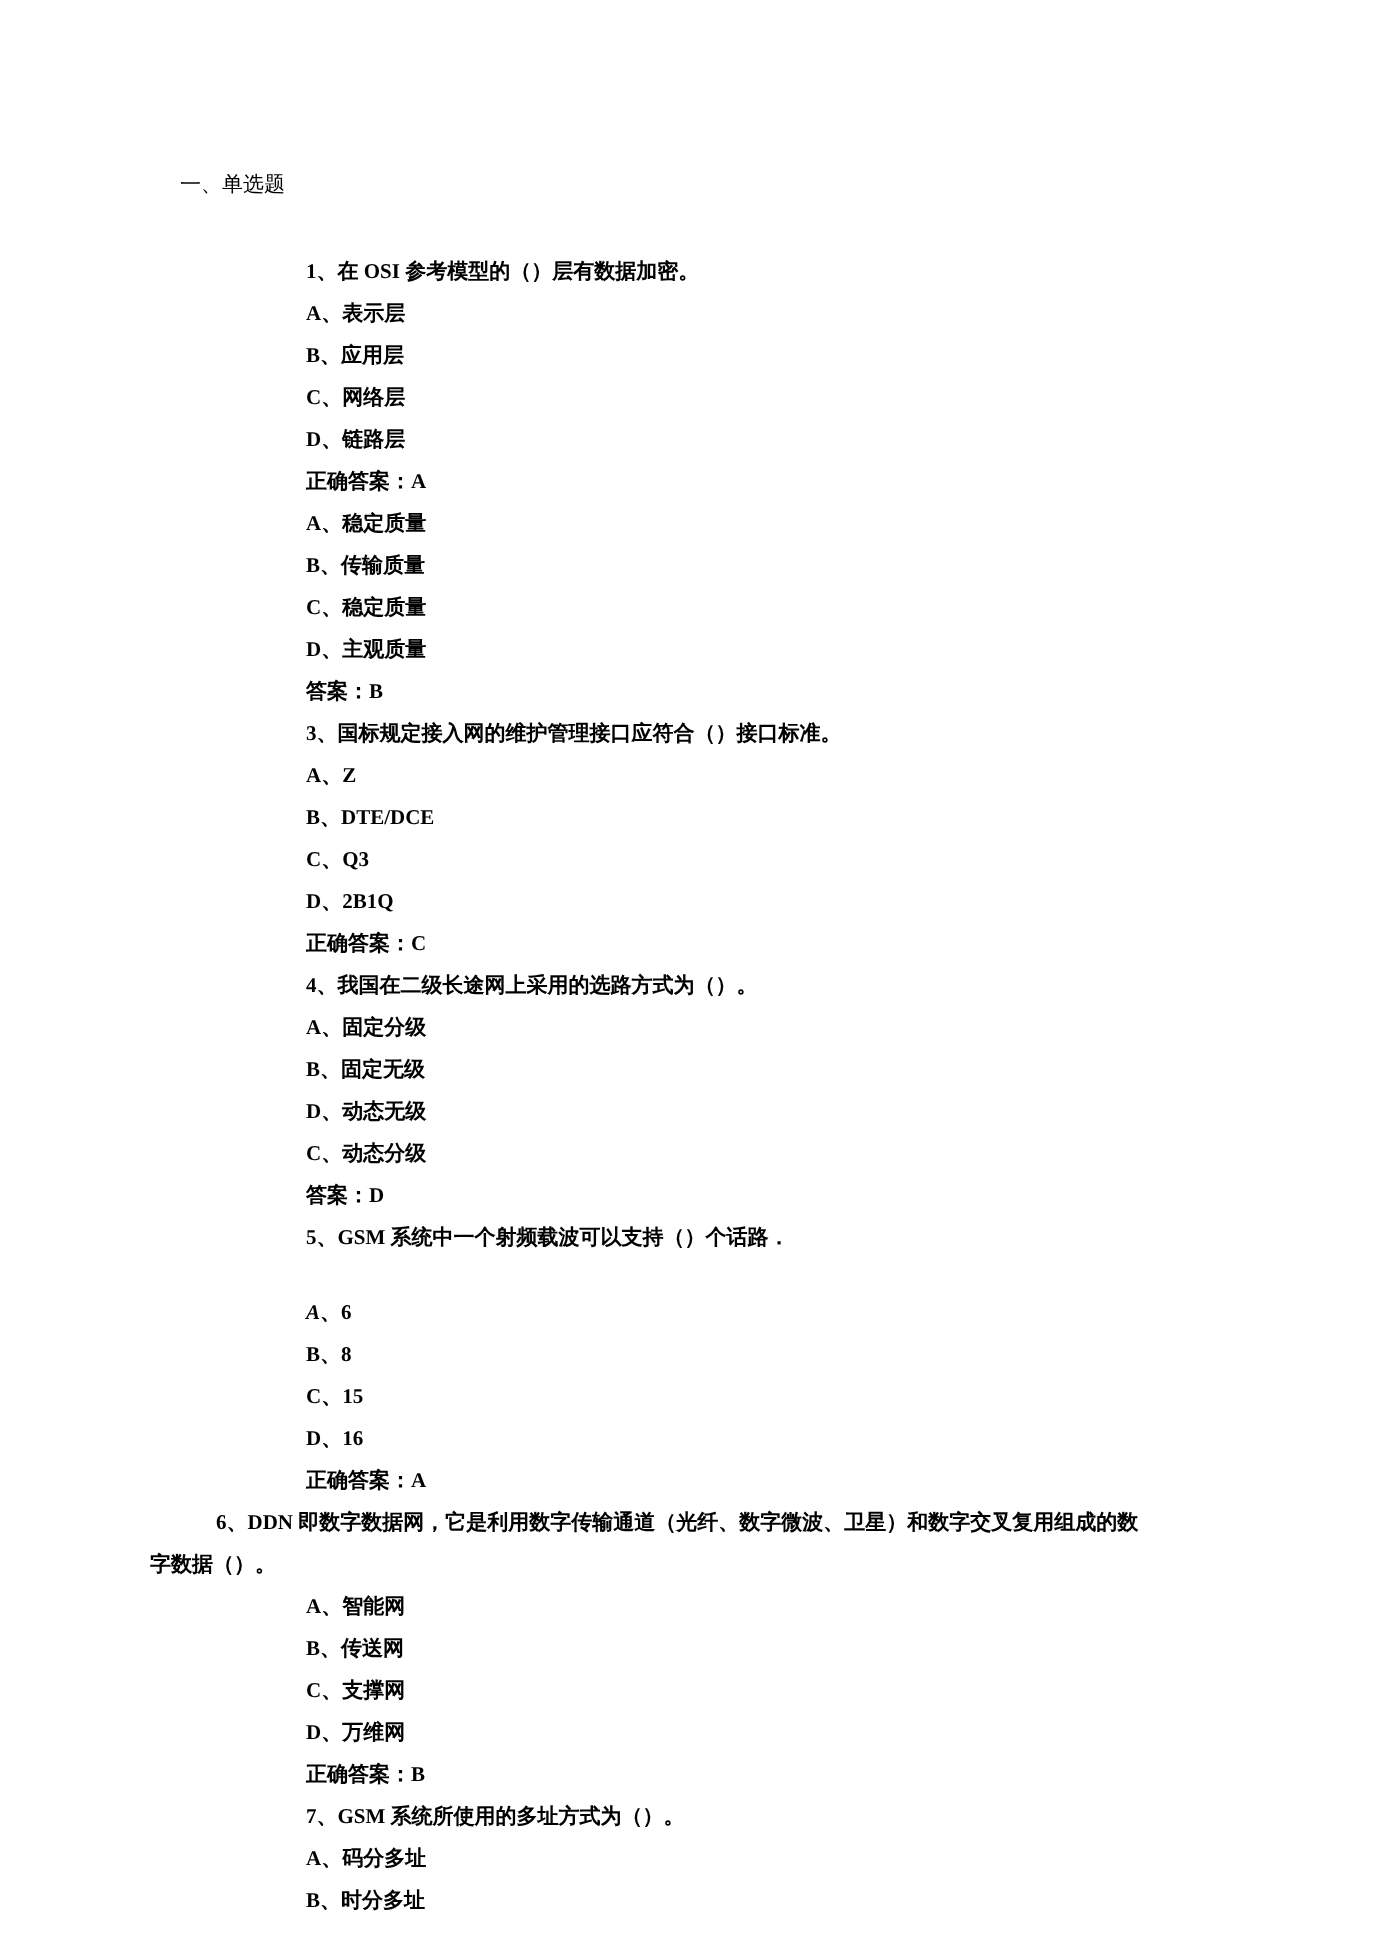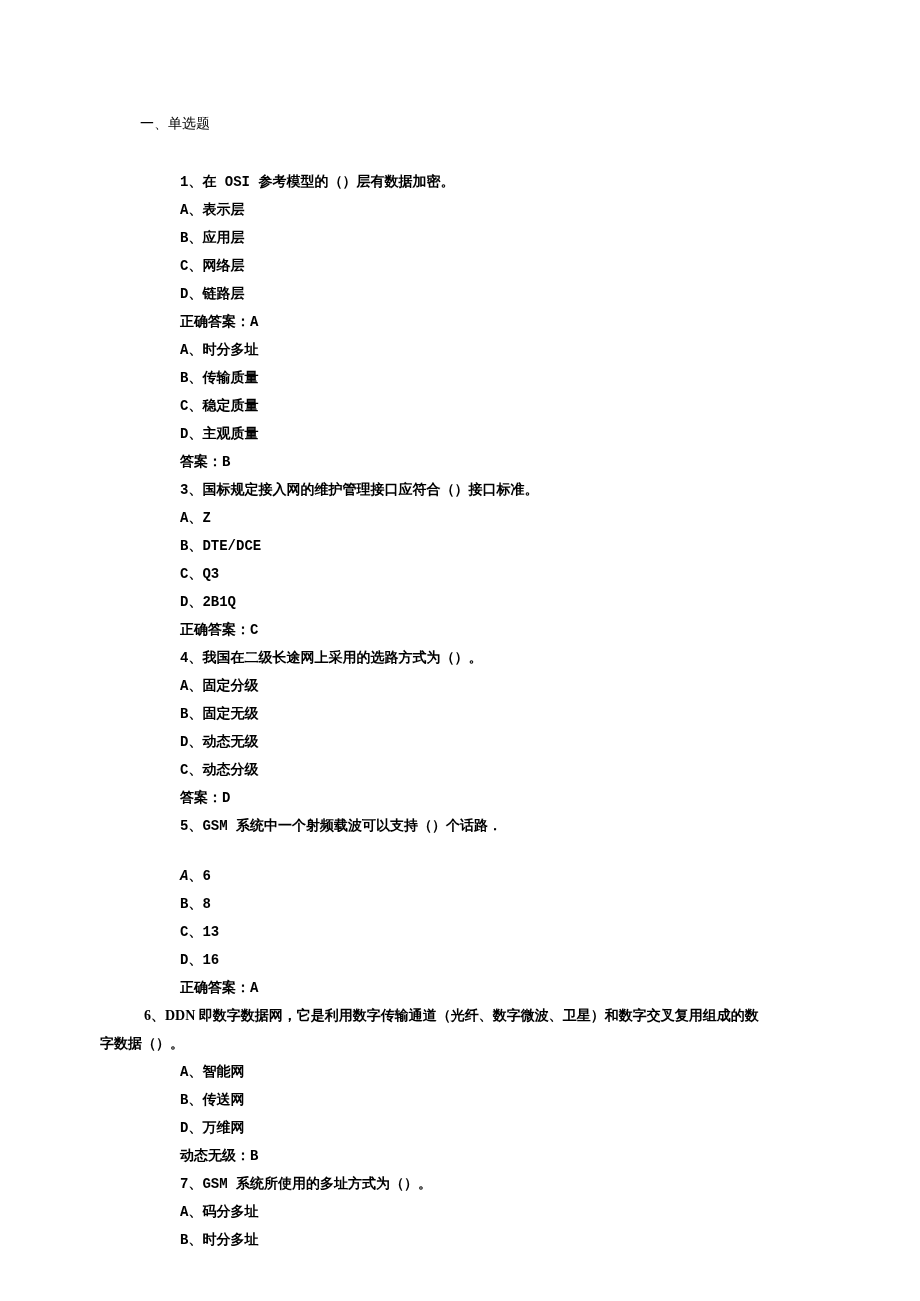--- a/index.html
+++ b/index.html
@@ -10,27 +10,26 @@
     body {
       background: #ffffff;
       width: 920px;
       font-family: "SimSun", "宋体", serif;
       font-size: 14px;
       line-height: 2.0;
       color: #000000;
       padding: 110px 100px 50px 100px;
     }
     .section-title {
-      margin-left: 40px;
+      margin-left: 20px;
       margin-bottom: 30px;
       font-weight: normal;
     }
     .question-block {
-      margin-left: 80px;
-      font-family: Liberation Mono, monospace;
+      margin-left: 104px;
     }
     .line {
       display: block;
     }
     .bold {
       font-weight: bold;
     }
     .q6-wrap {
       margin-left: 0;
     }
@@ -52,21 +51,21 @@
 <div class="question-block">
   <span class="line bold">1、在 OSI 参考模型的（）层有数据加密。</span>
   <span class="line bold">A、表示层</span>
   <span class="line bold">B、应用层</span>
   <span class="line bold">C、网络层</span>
   <span class="line bold">D、链路层</span>
   <span class="line bold">正确答案：A</span>
 </div>
 
 <div class="question-block">
-  <span class="line bold">A、时分多址</span>
+  <span class="line bold">A、稳定质量</span>
   <span class="line bold">B、传输质量</span>
   <span class="line bold">C、稳定质量</span>
   <span class="line bold">D、主观质量</span>
   <span class="line bold">答案：B</span>
 </div>
 
 <div class="question-block">
   <span class="line bold">3、国标规定接入网的维护管理接口应符合（）接口标准。</span>
   <span class="line bold">A、Z</span>
   <span class="line bold">B、DTE/DCE</span>
@@ -82,37 +81,38 @@
   <span class="line bold">D、动态无级</span>
   <span class="line bold">C、动态分级</span>
   <span class="line bold">答案：D</span>
 </div>
 
 <div class="question-block">
   <span class="line bold">5、GSM 系统中一个射频载波可以支持（）个话路．</span>
   <div class="gap"></div>
   <span class="line bold"><span style="font-style:italic">A</span><span>、6</span></span>
   <span class="line bold">B、8</span>
-  <span class="line bold">C、13</span>
+  <span class="line bold">C、15</span>
   <span class="line bold">D、16</span>
   <span class="line bold">正确答案：A</span>
 </div>
 
 <div class="q6-wrap">
   <div class="bold">
     <span class="first-line">6、DDN 即数字数据网，它是利用数字传输通道（光纤、数字微波、卫星）和数字交叉复用组成的数</span>
   </div>
   <div class="bold">
     <span class="wrap-line">字数据（）。</span>
   </div>
   <div class="question-block">
     <span class="line bold">A、智能网</span>
     <span class="line bold">B、传送网</span>
+    <span class="line bold">C、支撑网</span>
     <span class="line bold">D、万维网</span>
-    <span class="line bold">动态无级：B</span>
+    <span class="line bold">正确答案：B</span>
   </div>
 </div>
 
 <div class="question-block">
   <span class="line bold">7、GSM 系统所使用的多址方式为（）。</span>
   <span class="line bold">A、码分多址</span>
   <span class="line bold">B、时分多址</span>
 </div>
 
 </body></html>

